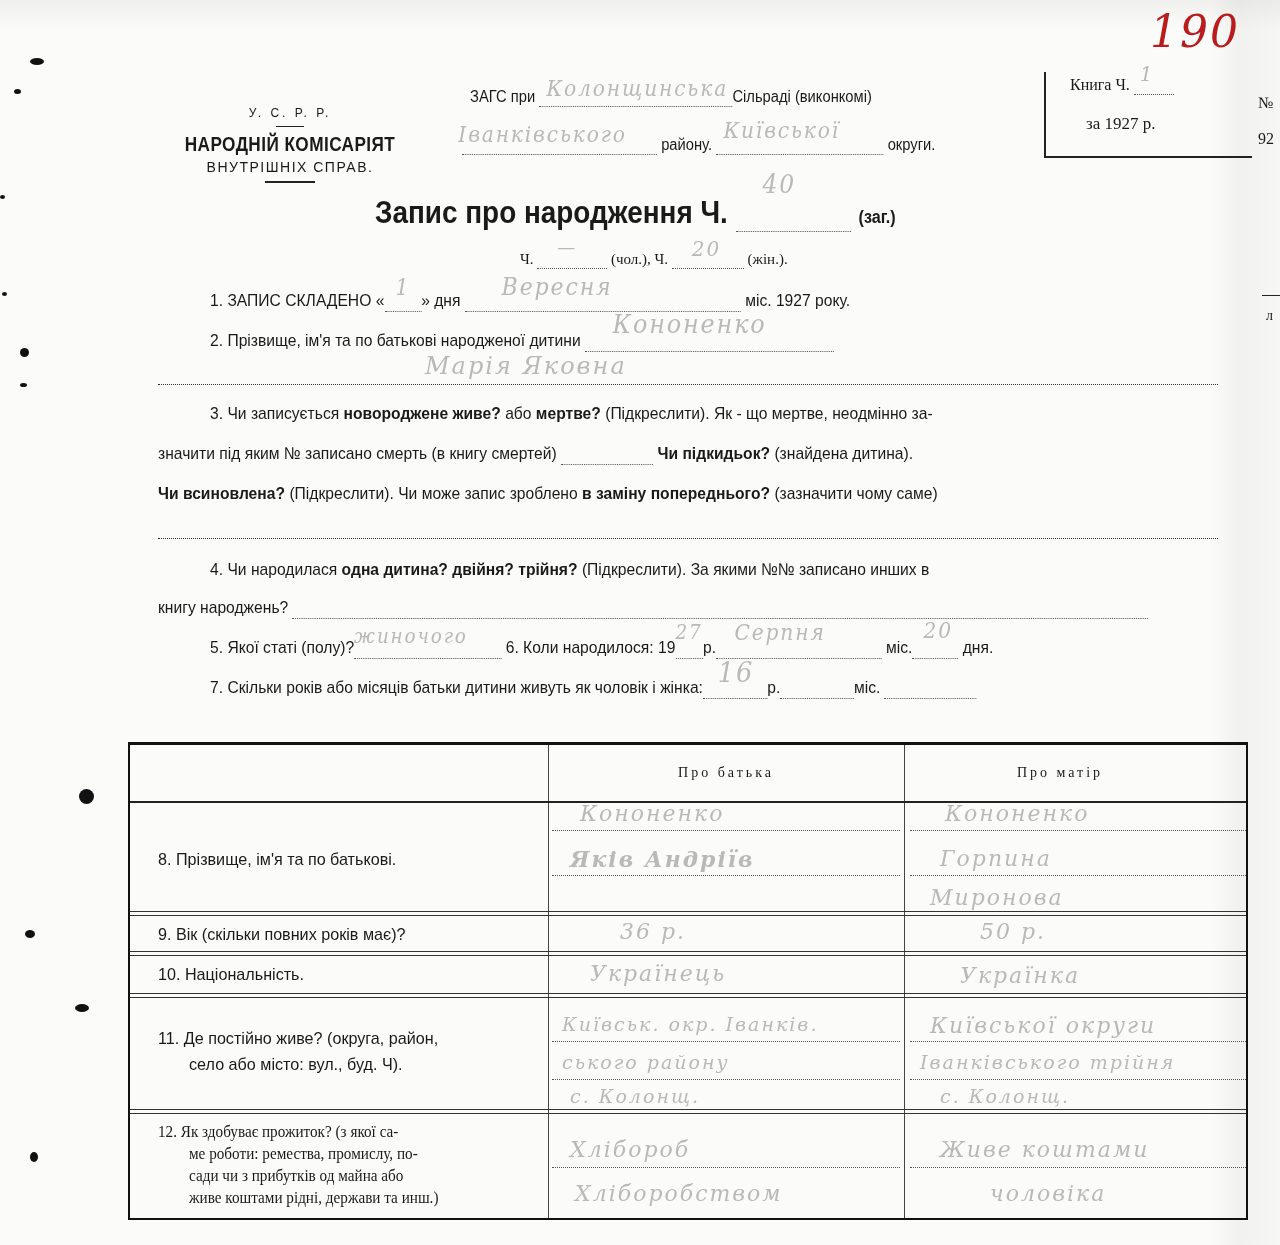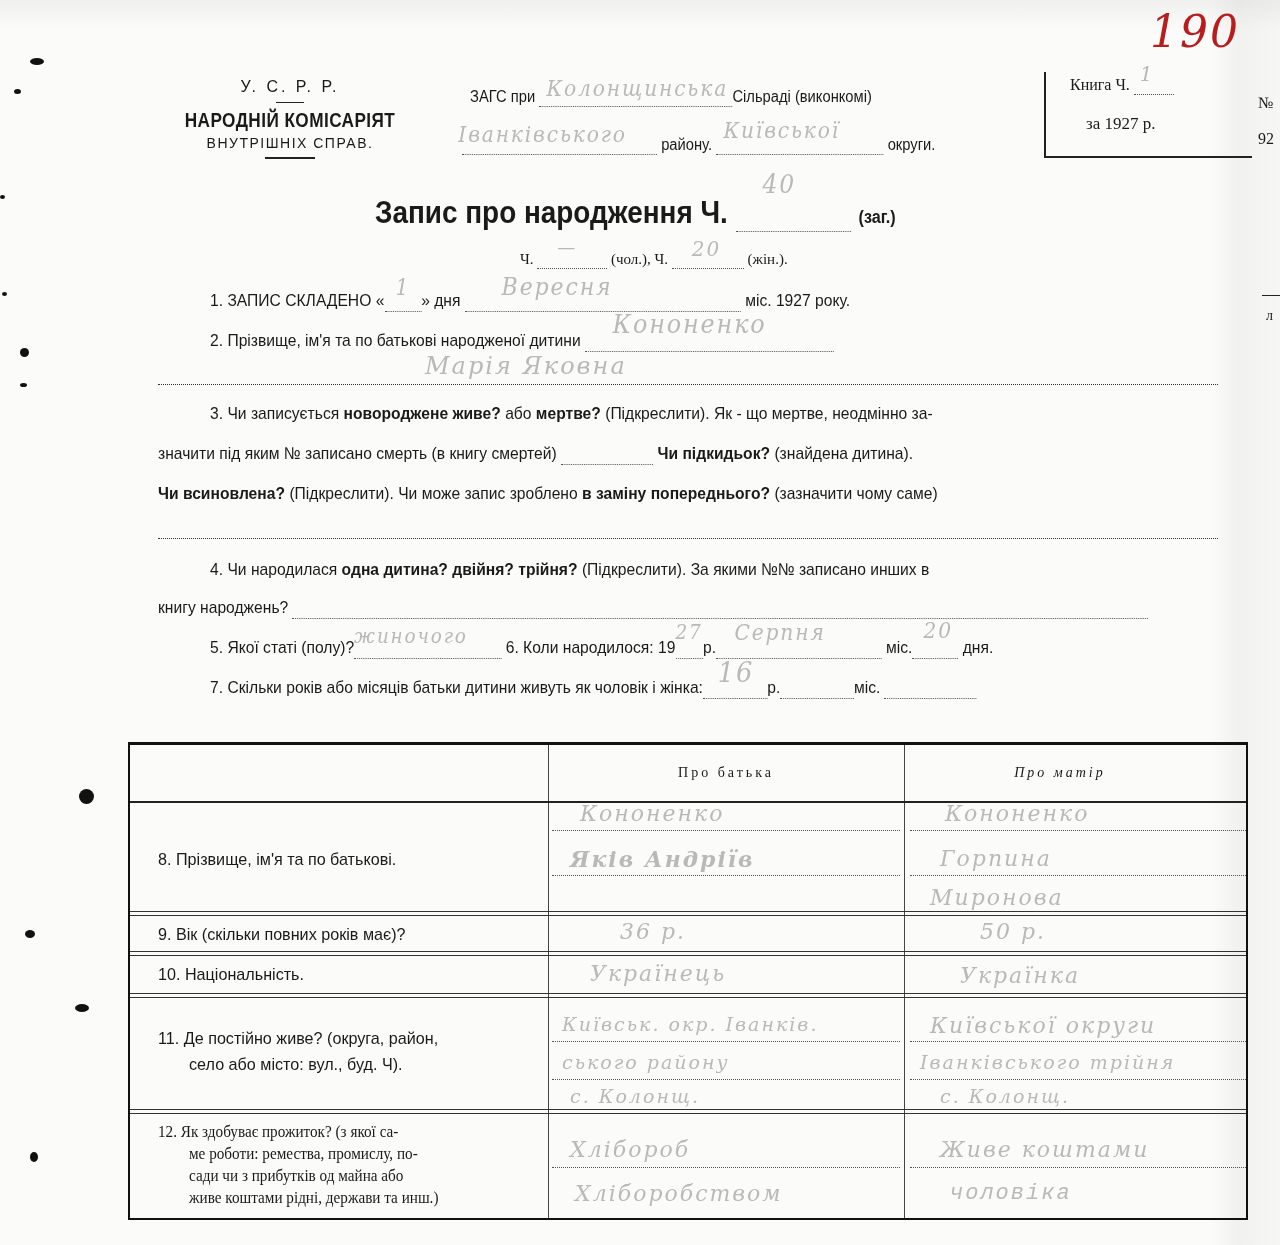--- a/index.html
+++ b/index.html
@@ -13,21 +13,21 @@
     background: linear-gradient(to right, rgba(0,0,0,0) 0%, rgba(0,0,0,0.04) 40%, rgba(0,0,0,0.02) 100%); }
   .shade-top { position:absolute; left:0; top:0; width:1280px; height:30px; background: linear-gradient(#f0f0ee, rgba(240,240,238,0)); }
   .abs { position: absolute; }
   .serif { font-family: "Liberation Serif", "DejaVu Serif", serif; }
   .hw { font-family: "DejaVu Serif", "Liberation Serif", serif; font-style: italic; color: #b9b9b9; letter-spacing: 2px; }
   .dots { display: inline-block; border-bottom: 1.5px dotted #555; vertical-align: baseline; }
   .bold { font-weight: bold; }
 
   
   .left-head { left: 160px; top: 78px; width: 260px; text-align: center; }
-  .usrr { font-size: 16px; letter-spacing: 3px; }
+  .usrr { font-size: 12px; letter-spacing: 3px; margin-top: 28px; }
   .rule-s { width: 28px; height: 0; border-top: 1.5px solid #222; margin: 6px auto 6px; }
   .commissariat { font-size: 20px; font-weight: bold; letter-spacing: 0.5px; transform: scaleX(0.86); }
   .internal { font-size: 14px; letter-spacing: 1.5px; margin-top: 3px; }
 
   
   .zags { left: 470px; top: 88px; font-size: 16px; }
   .zags2 { left: 462px; top: 136px; font-size: 16px; }
 
   
   .book-box { left: 1044px; top: 72px; width: 170px; height: 84px; border-left: 2px solid #222; border-bottom: 2.5px solid #222; padding-left: 36px; }
@@ -191,21 +191,21 @@
 <div class="abs line line-narrow" style="left:210px;top:678px;">
   <span>7. Скільки років або місяців батьки дитини живуть як чоловік і жінка:</span><span class="dots" style="width:70px;position:relative;"><span class="hw abs" style="left:16px;top:-22px;font-size:28px;">16</span>&nbsp;</span><span>р.</span><span class="dots" style="width:80px;">&nbsp;</span><span>міс.</span>
   <span class="dots" style="width:100px;">&nbsp;</span>
 </div>
 
 <div class="tbl">
   <div class="vline" style="left:418px;"></div>
   <div class="vline" style="left:774px;"></div>
 
   <div class="th serif" style="left:418px;width:356px;">Про батька</div>
-  <div class="th serif" style="left:774px;width:312px;font-style:italic;">Про матір</div>
+  <div class="th serif" style="left:774px;width:312px;">Про матір</div>
 
   <div class="hline" style="top:56px;"></div>
 
   <div class="rowlbl" style="top:105px;">8. Прізвище, ім'я та по батькові.</div>
   <div class="inner-dots" style="left:422px;width:348px;top:85px;"></div>
   <div class="inner-dots" style="left:422px;width:348px;top:130px;"></div>
   <div class="inner-dots" style="left:780px;width:336px;top:85px;"></div>
   <div class="inner-dots" style="left:780px;width:336px;top:130px;"></div>
   <div class="hw cell-hw" style="left:450px;top:56px;">Кононенко</div>
   <div class="hw cell-hw" style="left:440px;top:101px;font-weight:bold;">Яків Андріїв</div>
@@ -244,14 +244,14 @@
 
   <div class="rowlbl serif" style="top:378px;font-size:16px;">12. Як здобуває прожиток? (з якої са-</div>
   <div class="rowlbl serif" style="top:400px;left:59px;font-size:16px;">ме роботи: ремества, промислу, по-</div>
   <div class="rowlbl serif" style="top:422px;left:59px;font-size:16px;">сади чи з прибутків од майна або</div>
   <div class="rowlbl serif" style="top:444px;left:59px;font-size:16px;">живе коштами рідні, держави та инш.)</div>
   <div class="inner-dots" style="left:422px;width:348px;top:422px;"></div>
   <div class="inner-dots" style="left:780px;width:336px;top:422px;"></div>
   <div class="hw cell-hw" style="left:440px;top:392px;">Хлібороб</div>
   <div class="hw cell-hw" style="left:445px;top:436px;">Хліборобством</div>
   <div class="hw cell-hw" style="left:810px;top:392px;">Живе коштами</div>
-  <div class="hw cell-hw" style="left:820px;top:436px;font-family:Liberation Mono, monospace;">чоловіка</div>
+  <div class="hw cell-hw" style="left:860px;top:436px;">чоловіка</div>
 </div>
 
 </body></html>

